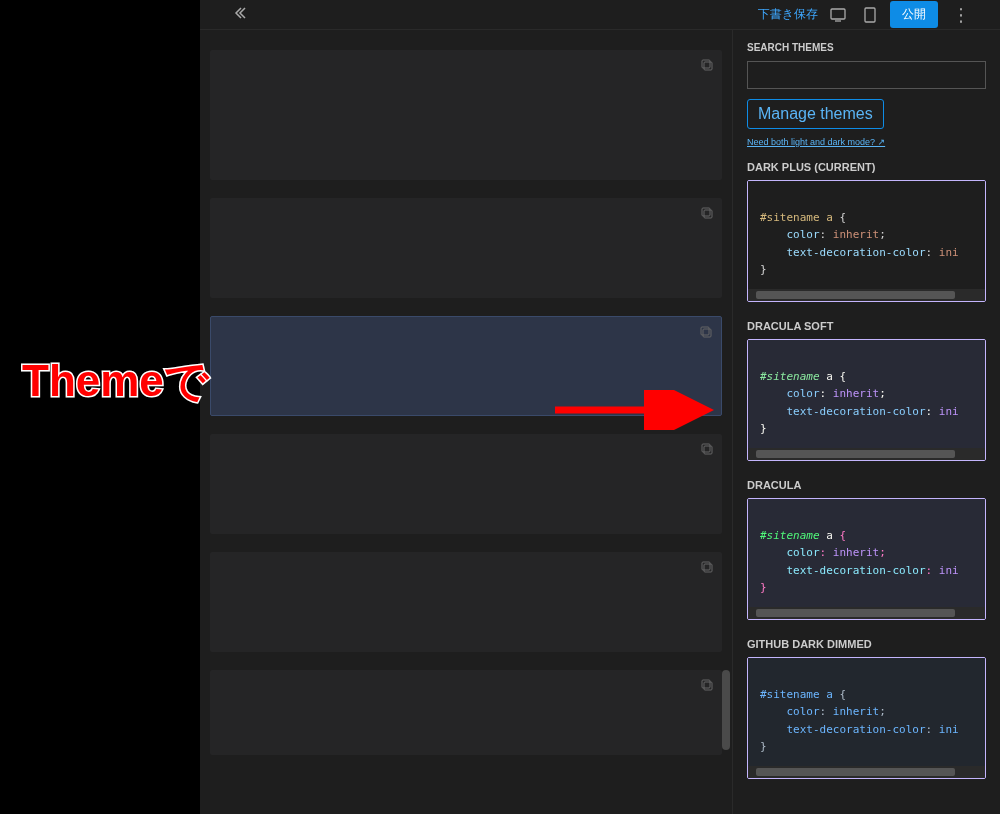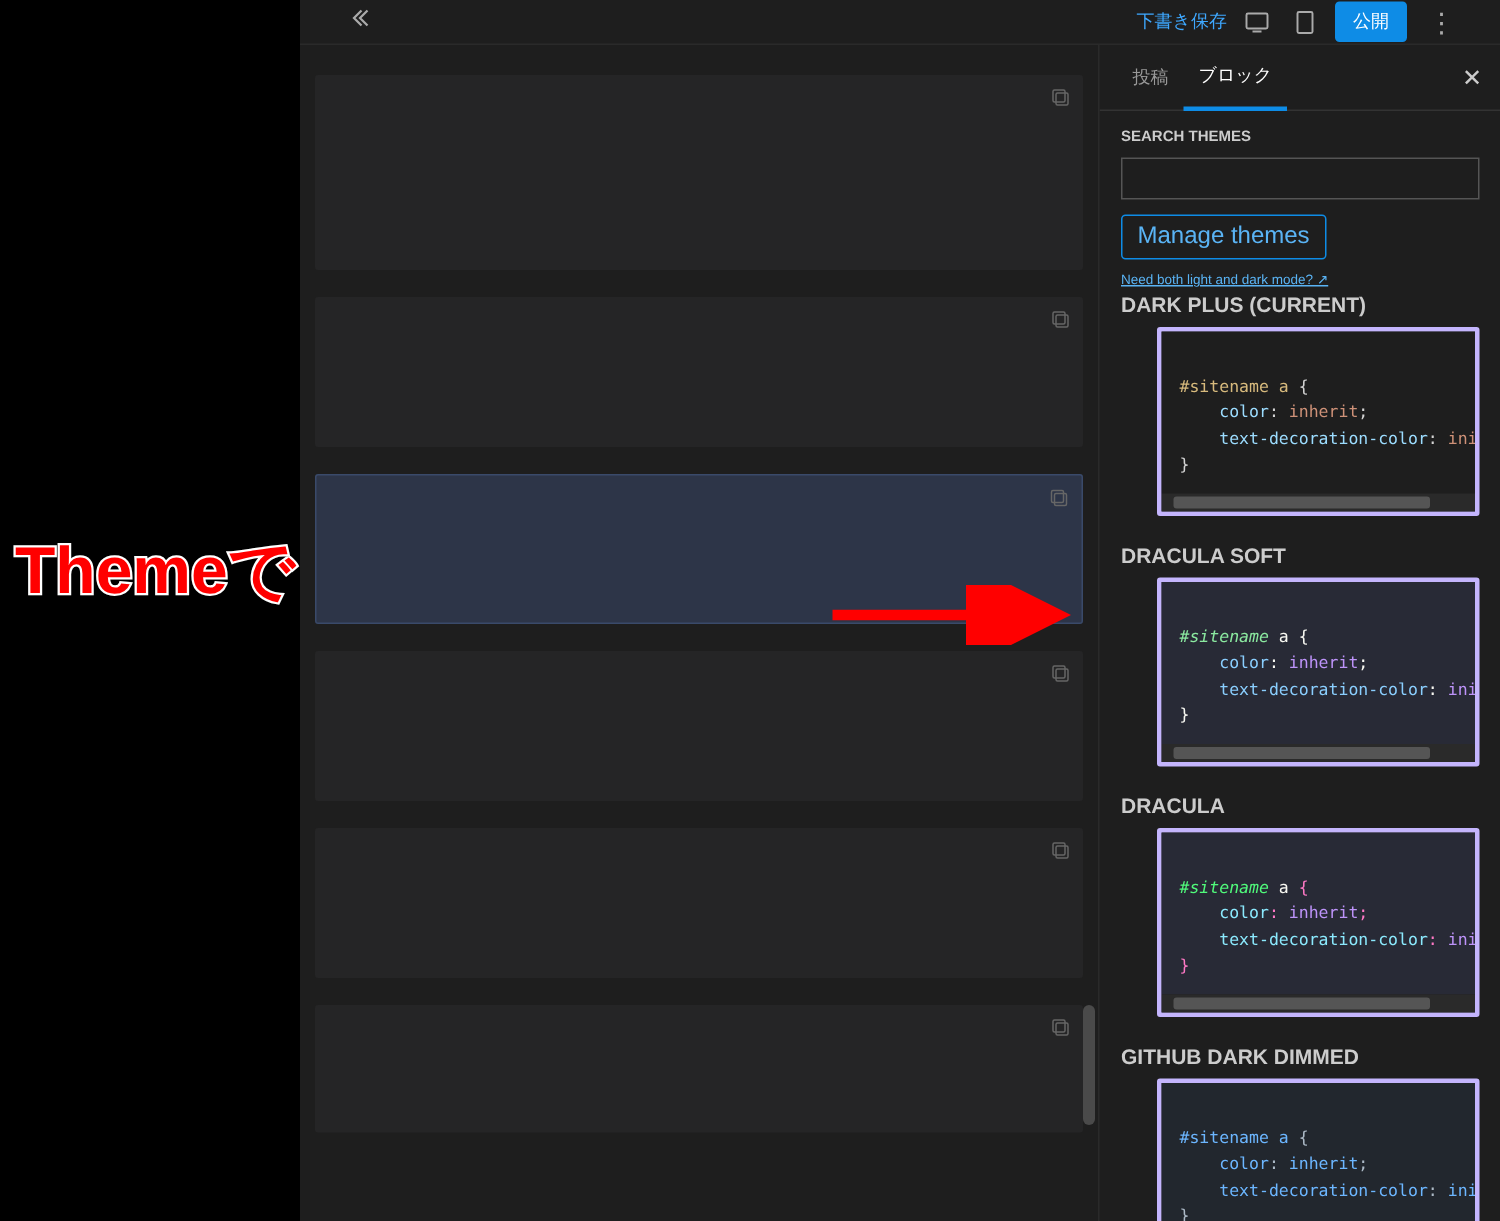--- a/index.html
+++ b/index.html
@@ -167,39 +167,38 @@
       padding: 5px 10px;
       border-radius: 3px;
       cursor: pointer;
       margin-bottom: 8px;
     }
     .help-link {
       display: block;
       color: #5ab4f5;
       font-size: 9px;
       text-decoration: underline;
-      margin-bottom: 4px;
+      margin-bottom: 14px;
       cursor: pointer;
     }
     .theme-section {
       margin-bottom: 18px;
     }
     .theme-label {
-      font-size: 14px;
+      font-size: 11px;
       color: #ccc;
       font-weight: 600;
       margin-bottom: 7px;
       text-transform: uppercase;
     }
     .theme-preview {
-      border: 3px solid #c4b5fd;
+      border: 1px solid #c4b5fd;
       border-radius: 2px;
       overflow: hidden;
       cursor: pointer;
-      margin-left: 24px;
     }
     .theme-code {
       padding: 10px 12px;
       font-family: "Consolas", monospace;
       font-size: 11px;
       line-height: 1.6;
       white-space: pre;
       overflow-x: hidden;
     }
     .theme-scroll {
@@ -250,21 +249,21 @@
       top: 640px;
       width: 8px;
       height: 80px;
       background: #4a4a4a;
       border-radius: 4px;
     }
     
     
     .annotation {
       position: absolute;
-      left: 10px;
+      left: 22px;
       top: 355px;
       z-index: 100;
       pointer-events: none;
     }
     .anno-text {
       font-size: 44px;
       font-weight: 900;
       color: #ff0000;
       -webkit-text-stroke: 3px #fff;
       paint-order: stroke fill;
@@ -356,25 +355,20 @@
           <svg width="14" height="14" viewBox="0 0 14 14" fill="none">
               <rect x="4" y="4" width="8" height="8" rx="1" stroke="currentColor"></rect>
               <rect x="2" y="2" width="8" height="8" rx="1" stroke="currentColor"></rect>
             </svg>
         </span>
       </div>
       <div class="editor-scroll"></div>
     </div>
 
     <div class="sidebar">
-      <div class="sidebar-tabs">
-        <div class="tab">投稿</div>
-        <div class="tab active">ブロック</div>
-        <span class="close-x">✕</span>
-      </div>
       <div class="sidebar-content">
         <div class="section-label">SEARCH THEMES</div>
         <input class="search-input" type="text" style="">
         <span class="manage-btn">Manage themes</span>
         <a class="help-link">Need both light and dark mode? ↗</a>
         
         <div class="theme-section">
           <div class="theme-label">DARK PLUS (CURRENT)</div>
           <div class="theme-preview">
             <div class="theme-code darkplus">

